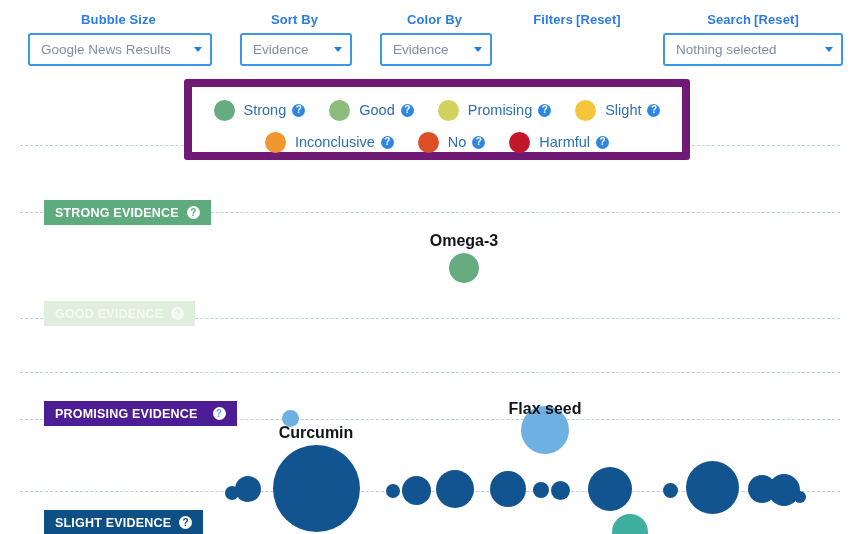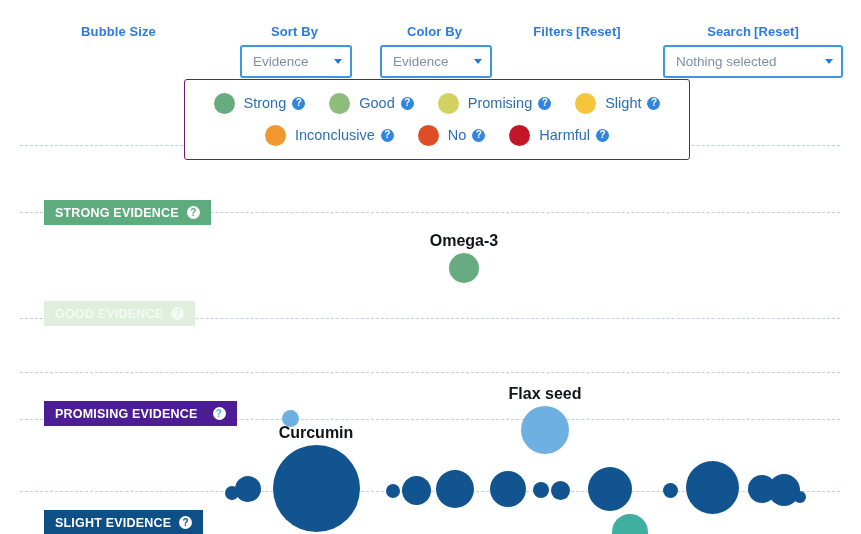--- a/index.html
+++ b/index.html
@@ -8,21 +8,21 @@
     width: 861px; height: 534px;
     overflow: hidden;
     background: #ffffff;
     font-family: "Liberation Sans", sans-serif;
   }
 
   #app { position: relative; width: 861px; height: 534px; background:#fff; }
 
   
   .controls {
-    position: absolute; top: 16px; left: 0; width: 861px; height: 72px;
+    position: absolute; top: 4px; left: 0; width: 861px; height: 72px;
   }
   .control {
     position: absolute; top: 8px;
     text-align: center;
   }
   .control-label {
     font-size: 13px; font-weight: bold; color: #2c7be5;
     letter-spacing: .1px; white-space: nowrap; line-height: 16px;
     margin-bottom: 5px;
   }
@@ -55,21 +55,21 @@
   #c0 { left: 28px;  width: 184px; }
   #c1 { left: 240px; width: 112px; }
   #c2 { left: 380px; width: 112px; }
   #c3 { left: 523px; width: 108px; }
   #c4 { left: 663px; width: 180px; }
 
   
   .legend {
     position: absolute;
     left: 184px; top: 79px; width: 506px; height: 81px;
-    border: 1px solid #701a75; border-radius: 3px;
+    border: 8px solid #701a75; border-radius: 3px;
     background: #fff;
     padding: 7px 0 0 0;
     z-index: 5;
   }
   .legend-row {
     display: flex; align-items: center; justify-content: center;
     height: 32px;
   }
   .legend-item {
     display: flex; align-items: center;
@@ -132,20 +132,24 @@
 </head>
 <body>
 
 <div id="app">
 
   <div class="controls">
 
     <div class="control" id="c0">
       <div class="control-label">
         <span>Bubble Size</span><span class="reset"></span>
+      </div>
+      <div class="select-box">
+        <span class="select-value">Google News Results</span>
+        <span class="caret"></span>
       </div>
     </div>
 
     <div class="control" id="c1">
       <div class="control-label">
         <span>Sort By</span><span class="reset"></span>
       </div>
       <div class="select-box">
         <span class="select-value">Evidence</span>
         <span class="caret"></span>
@@ -200,21 +204,21 @@
         <span class="qmark">?</span>
       </div>
       <div class="band-label band-slight" style="left: 44px; top: 410px;">
         <span>SLIGHT EVIDENCE</span>
         <span class="qmark">?</span>
       </div>
       <div class="bubble" style="left: 449px; top: 153px; width: 30px; height: 30px; background: rgb(103, 171, 128);"></div>
       <div class="bubble-label" style="left: 464px; top: 132px;">Omega-3</div>
       <div class="bubble" style="left: 281.5px; top: 309.5px; width: 17px; height: 17px; background: rgb(111, 176, 227);"></div>
       <div class="bubble" style="left: 521px; top: 306px; width: 48px; height: 48px; background: rgb(111, 176, 227);"></div>
-      <div class="bubble-label" style="left: 545px; top: 285px;">Flax seed</div>
+      <div class="bubble-label" style="left: 545px; top: 300px;">Flax seed</div>
       <div class="bubble" style="left: 225px; top: 386px; width: 14px; height: 14px; background: rgb(18, 84, 143);"></div>
       <div class="bubble" style="left: 235px; top: 376px; width: 26px; height: 26px; background: rgb(18, 84, 143);"></div>
       <div class="bubble" style="left: 272.5px; top: 344.5px; width: 87px; height: 87px; background: rgb(18, 84, 143);"></div>
       <div class="bubble-label" style="left: 316px; top: 323.5px;">Curcumin</div>
       <div class="bubble" style="left: 386px; top: 384px; width: 14px; height: 14px; background: rgb(18, 84, 143);"></div>
       <div class="bubble" style="left: 401.5px; top: 375.5px; width: 29px; height: 29px; background: rgb(18, 84, 143);"></div>
       <div class="bubble" style="left: 436px; top: 370px; width: 38px; height: 38px; background: rgb(18, 84, 143);"></div>
       <div class="bubble" style="left: 490px; top: 371px; width: 36px; height: 36px; background: rgb(18, 84, 143);"></div>
       <div class="bubble" style="left: 533px; top: 382px; width: 16px; height: 16px; background: rgb(18, 84, 143);"></div>
       <div class="bubble" style="left: 550.5px; top: 380.5px; width: 19px; height: 19px; background: rgb(18, 84, 143);"></div>

